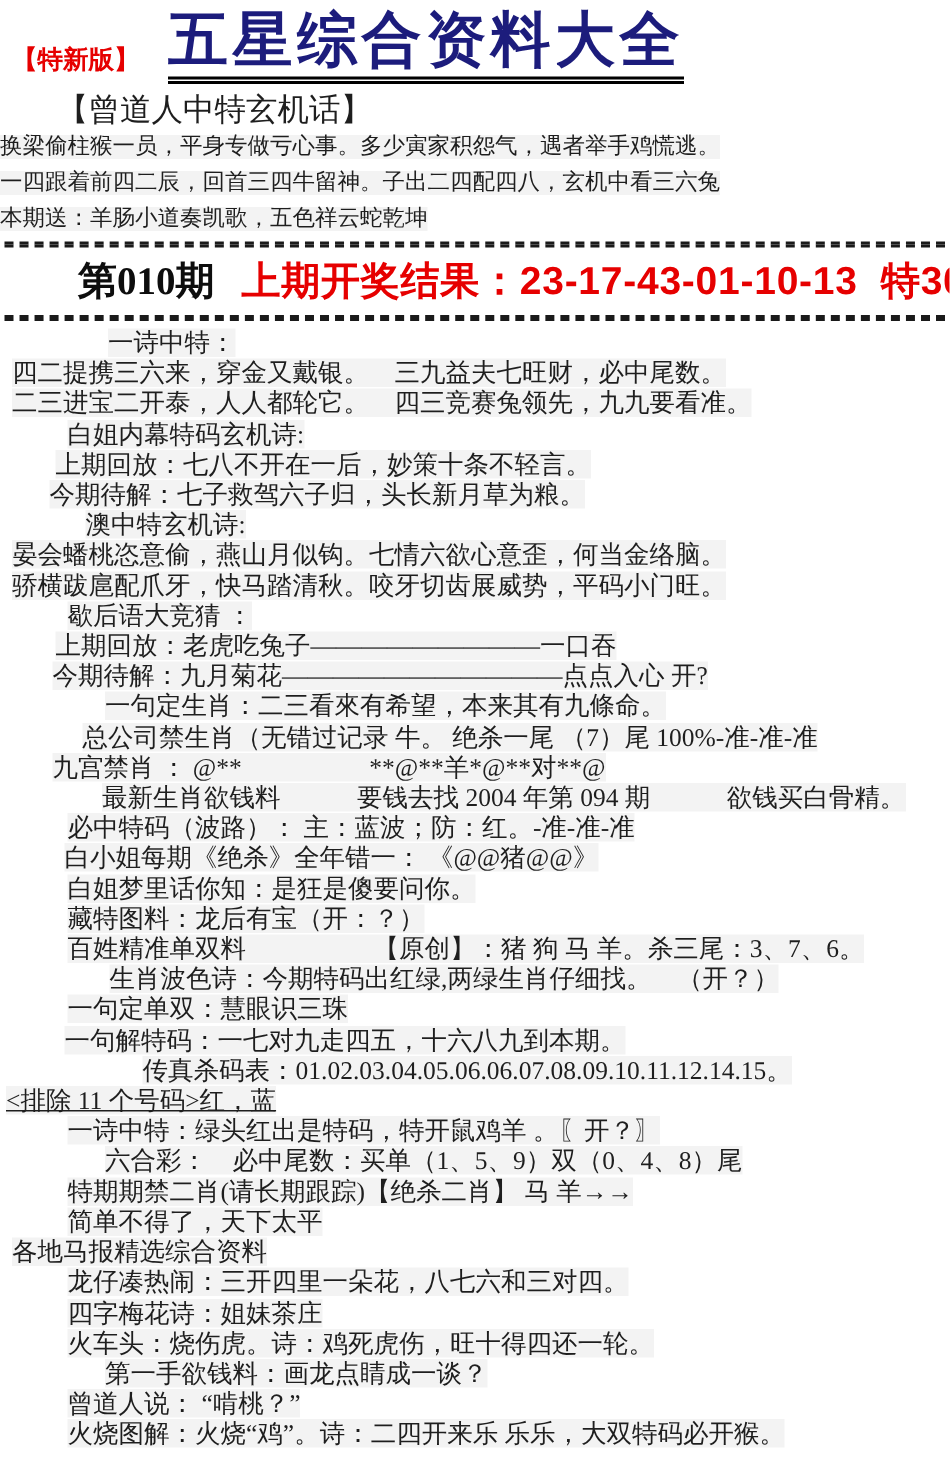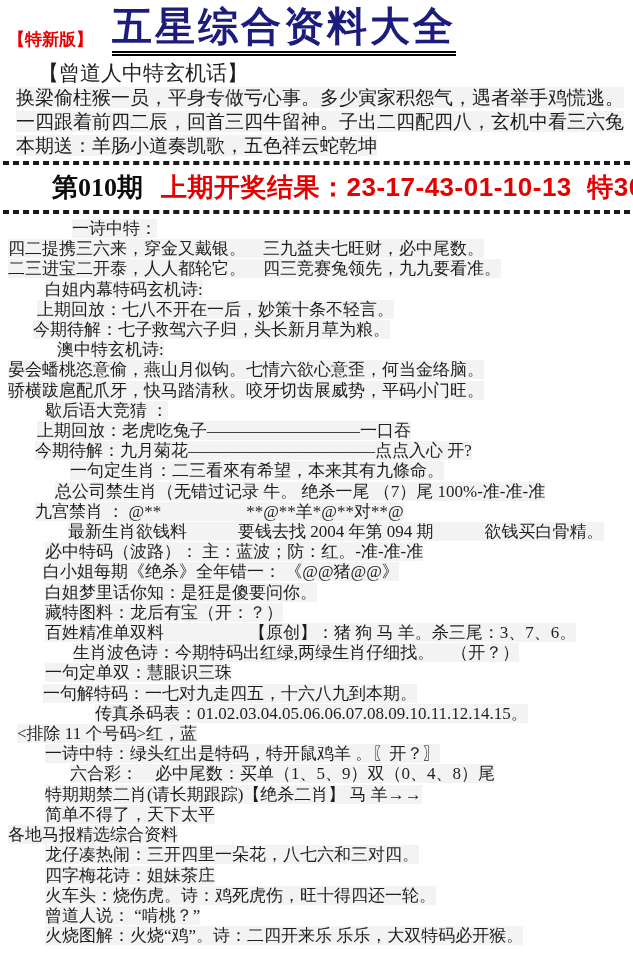--- a/index.html
+++ b/index.html
@@ -15,21 +15,21 @@
     color:var(--red); font-weight:bold; font-size:17px; letter-spacing:0px;
     font-family:"Liberation Sans","DejaVu Sans",sans-serif;
   }
   .main-title {
     display:inline-block; font-size:40px; font-weight:bold; color:var(--navy);
     letter-spacing:3px; line-height:1.05;
     border-bottom:5px double #000; padding-bottom:3px;
   }
   .zen-heading { padding-left:38px; font-size:21px; line-height:23px; margin-top:4px; white-space:pre; }
   .zen-lines { margin-top:1px; }
-  .zen-line { padding-left:16px; font-size:19px; line-height:24px; white-space:pre; }
+  .zen-line { padding-left:0; font-size:15px; line-height:24px; white-space:pre; }
   .wash { background:#f3f3f3; }
   .sep {
     height:3px; margin:3px 3px 2px 3px;
     border-top:2px dashed #1a1a1a; border-bottom:2px dashed #1a1a1a;
   }
   .issue-bar { display:flex; align-items:center; height:40px; padding-left:52px; white-space:pre; }
   .issue-label { font-size:26px; font-weight:bold; color:#0d0d0d; margin-right:18px; }
   .result-label {
     font-size:26px; font-weight:bold; color:var(--red);
     font-family:"Liberation Sans","DejaVu Sans",sans-serif; letter-spacing:0.5px;
@@ -80,24 +80,25 @@
     <div class="line" style="padding-left: 68px;"><span class="wash">最新生肖欲钱料　　　要钱去找 2004 年第 094 期　　　欲钱买白骨精。</span></div>
     <div class="line" style="padding-left: 45px;"><span class="wash">必中特码（波路）： 主：蓝波；防：红。-准-准-准</span></div>
     <div class="line" style="padding-left: 43px;"><span class="wash">白小姐每期《绝杀》全年错一： 《@@猪@@》</span></div>
     <div class="line" style="padding-left: 45px;"><span class="wash">白姐梦里话你知：是狂是傻要问你。</span></div>
     <div class="line" style="padding-left: 45px;"><span class="wash">藏特图料：龙后有宝（开：？）</span></div>
     <div class="line" style="padding-left: 45px;"><span class="wash">百姓精准单双料　　　　　【原创】：猪 狗 马 羊。杀三尾：3、7、6。</span></div>
     <div class="line" style="padding-left: 45px; margin-left: 28px;"><span class="wash">生肖波色诗：今期特码出红绿,两绿生肖仔细找。　（开？）</span></div>
     <div class="line" style="padding-left: 45px;"><span class="wash">一句定单双：慧眼识三珠</span></div>
     <div class="line" style="padding-left: 43px;"><span class="wash">一句解特码：一七对九走四五，十六八九到本期。</span></div>
     <div class="line" style="padding-left: 95px;"><span class="wash">传真杀码表：01.02.03.04.05.06.06.07.08.09.10.11.12.14.15。</span></div>
-    <div class="line" style="padding-left: 17px;"><span class="wash">&lt;排除 11 个号码&gt;红，蓝</span></div>
+    <div class="line" style="padding-left: 4px; text-decoration: underline;"><span class="wash">&lt;排除 11 个号码&gt;红，蓝</span></div>
     <div class="line" style="padding-left: 45px;"><span class="wash">一诗中特：绿头红出是特码，特开鼠鸡羊 。〖开？〗</span></div>
     <div class="line" style="padding-left: 70px;"><span class="wash">六合彩：　必中尾数：买单（1、5、9）双（0、4、8）尾</span></div>
     <div class="line" style="padding-left: 45px;"><span class="wash">特期期禁二肖(请长期跟踪)【绝杀二肖】 马 羊→→</span></div>
     <div class="line" style="padding-left: 45px;"><span class="wash">简单不得了，天下太平</span></div>
     <div class="line" style="padding-left: 8px;"><span class="wash">各地马报精选综合资料</span></div>
     <div class="line" style="padding-left: 45px;"><span class="wash">龙仔凑热闹：三开四里一朵花，八七六和三对四。</span></div>
     <div class="line" style="padding-left: 45px;"><span class="wash">四字梅花诗：姐妹茶庄</span></div>
     <div class="line" style="padding-left: 45px;"><span class="wash">火车头：烧伤虎。诗：鸡死虎伤，旺十得四还一轮。</span></div>
+    <div class="line" style="padding-left: 70px;"><span class="wash">第一手欲钱料：画龙点睛成一谈？</span></div>
     <div class="line" style="padding-left: 45px;"><span class="wash">曾道人说： “啃桃？”</span></div>
     <div class="line" style="padding-left: 45px;"><span class="wash">火烧图解：火烧“鸡”。诗：二四开来乐 乐乐，大双特码必开猴。</span></div>
   </div>
 
 </body></html>

